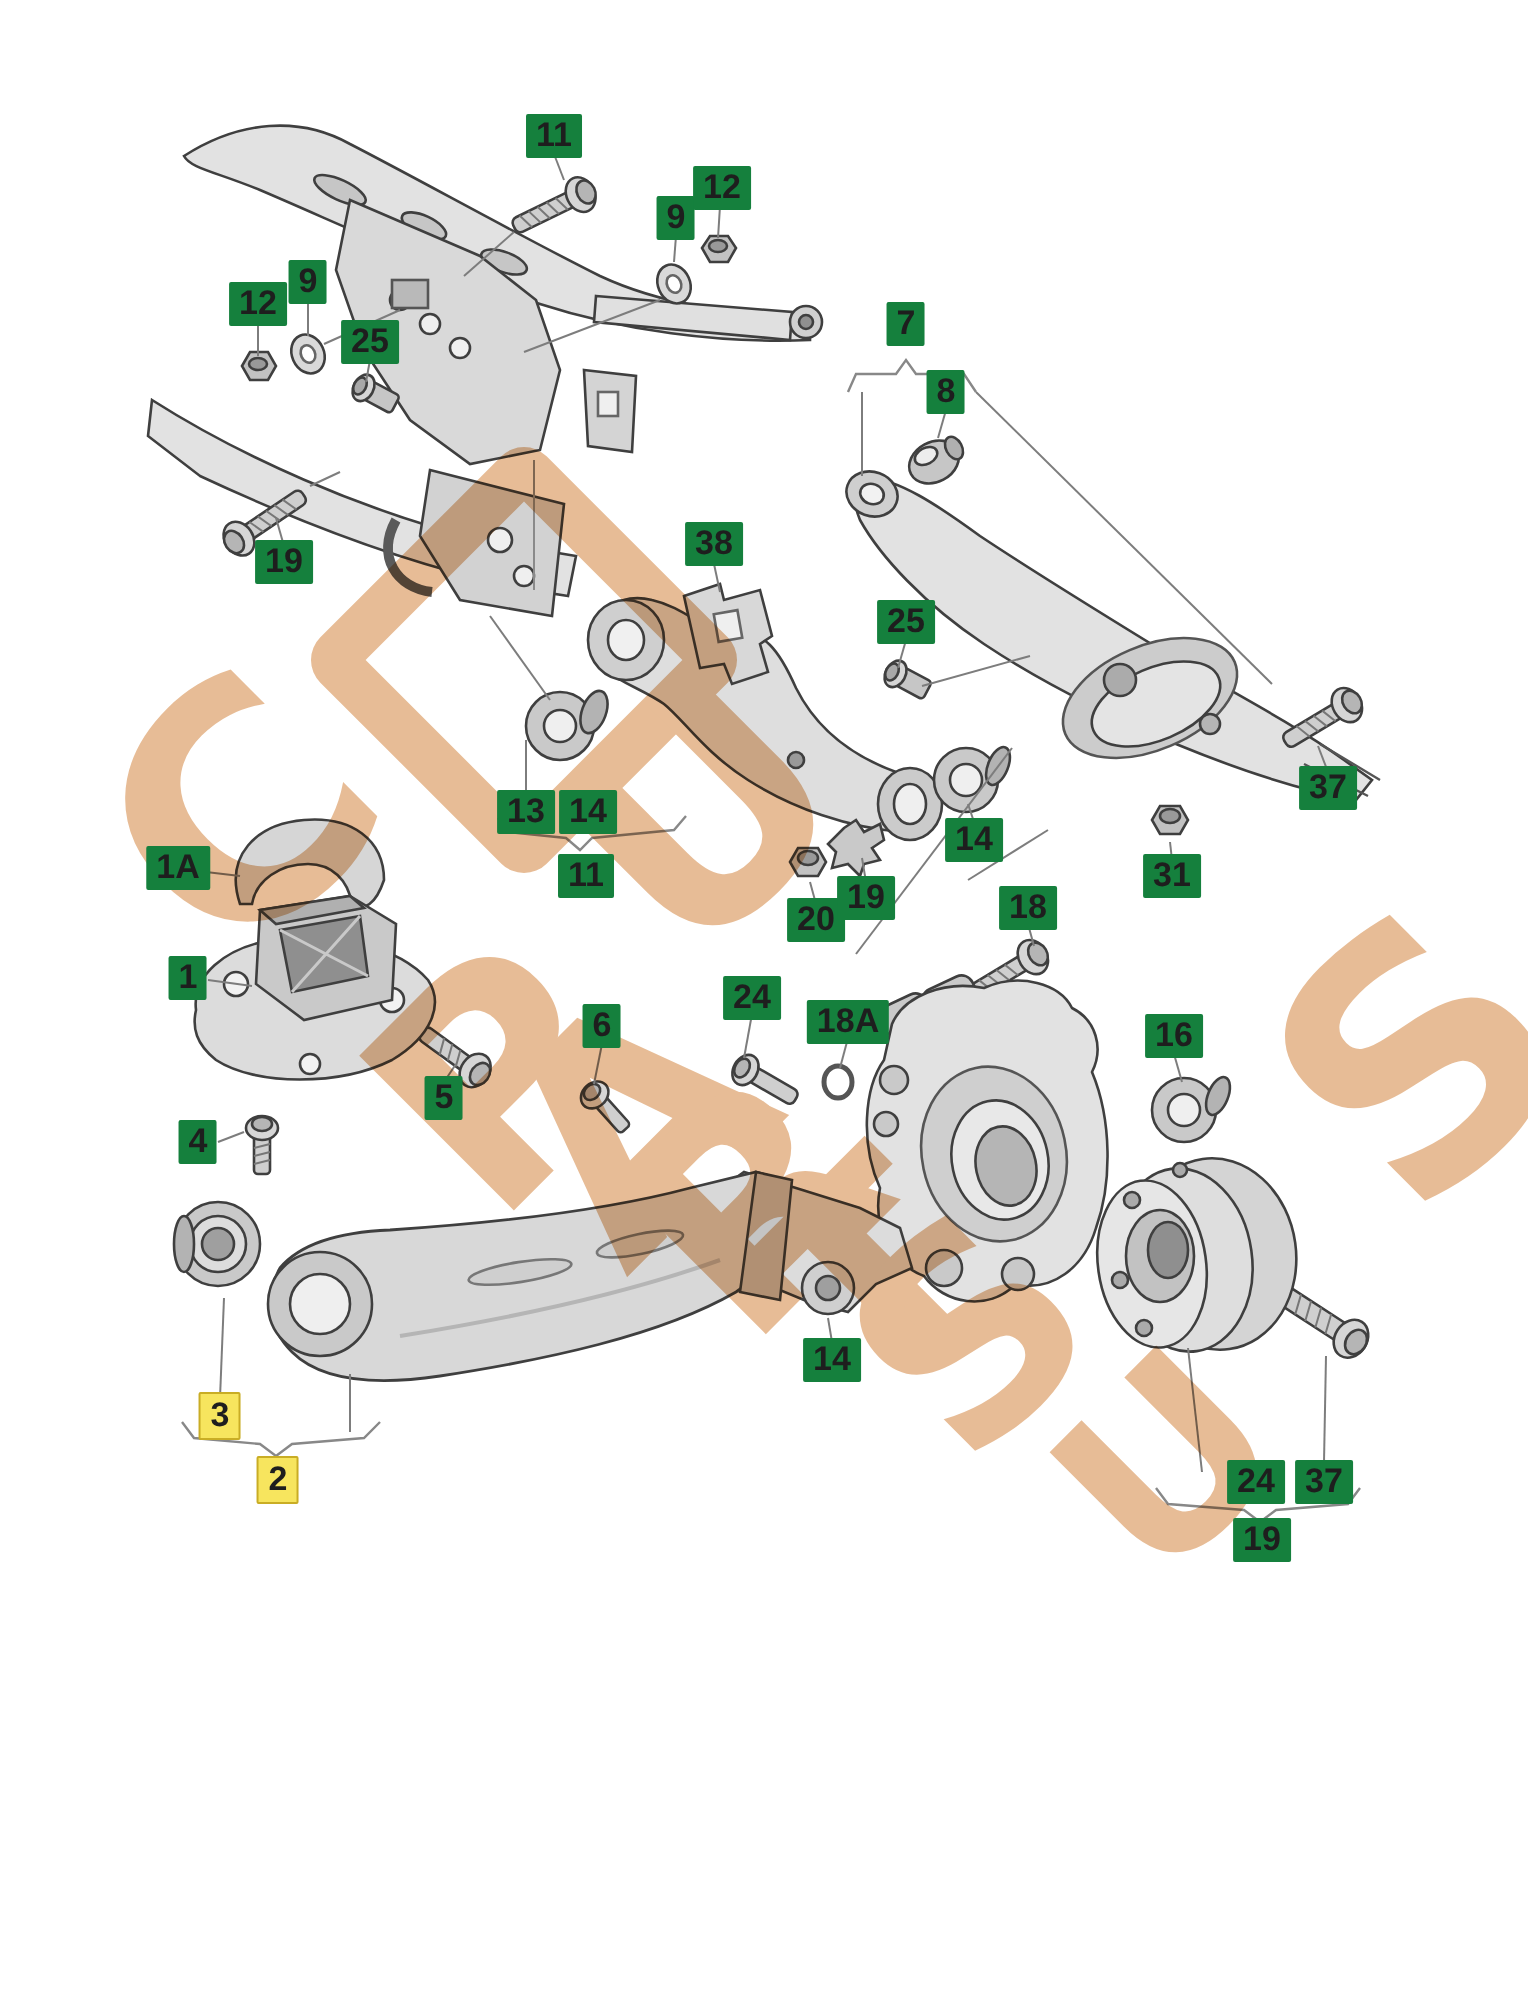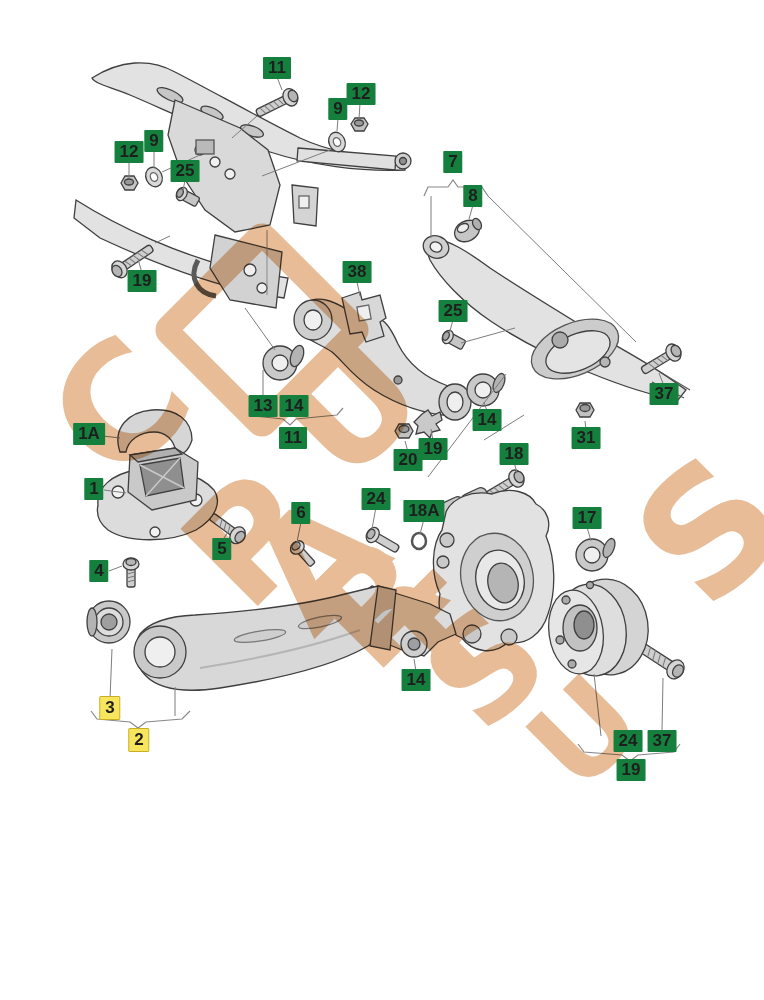--- a/index.html
+++ b/index.html
@@ -331,21 +331,21 @@
     <div class="callout" style="left:664px;top:394px">37</div>
     <div class="callout" style="left:586px;top:438px">31</div>
     <div class="callout" style="left:263px;top:406px">13</div>
     <div class="callout" style="left:294px;top:406px">14</div>
     <div class="callout" style="left:293px;top:438px">11</div>
     <div class="callout" style="left:408px;top:460px">20</div>
     <div class="callout" style="left:433px;top:449px">19</div>
     <div class="callout" style="left:487px;top:420px">14</div>
     <div class="callout" style="left:514px;top:454px">18</div>
     <div class="callout" style="left:424px;top:511px">18A</div>
-    <div class="callout" style="left:587px;top:518px">17</div>
+    <div class="callout" style="left:587px;top:518px">16</div>
     <div class="callout" style="left:376px;top:499px">24</div>
     <div class="callout" style="left:89px;top:434px">1A</div>
     <div class="callout" style="left:94px;top:489px">1</div>
     <div class="callout" style="left:222px;top:549px">5</div>
     <div class="callout" style="left:99px;top:571px">4</div>
     <div class="callout" style="left:301px;top:513px">6</div>
     <div class="callout hl" style="left:110px;top:708px">3</div>
     <div class="callout hl" style="left:139px;top:740px">2</div>
     <div class="callout" style="left:416px;top:680px">14</div>
     <div class="callout" style="left:628px;top:741px">24</div>

